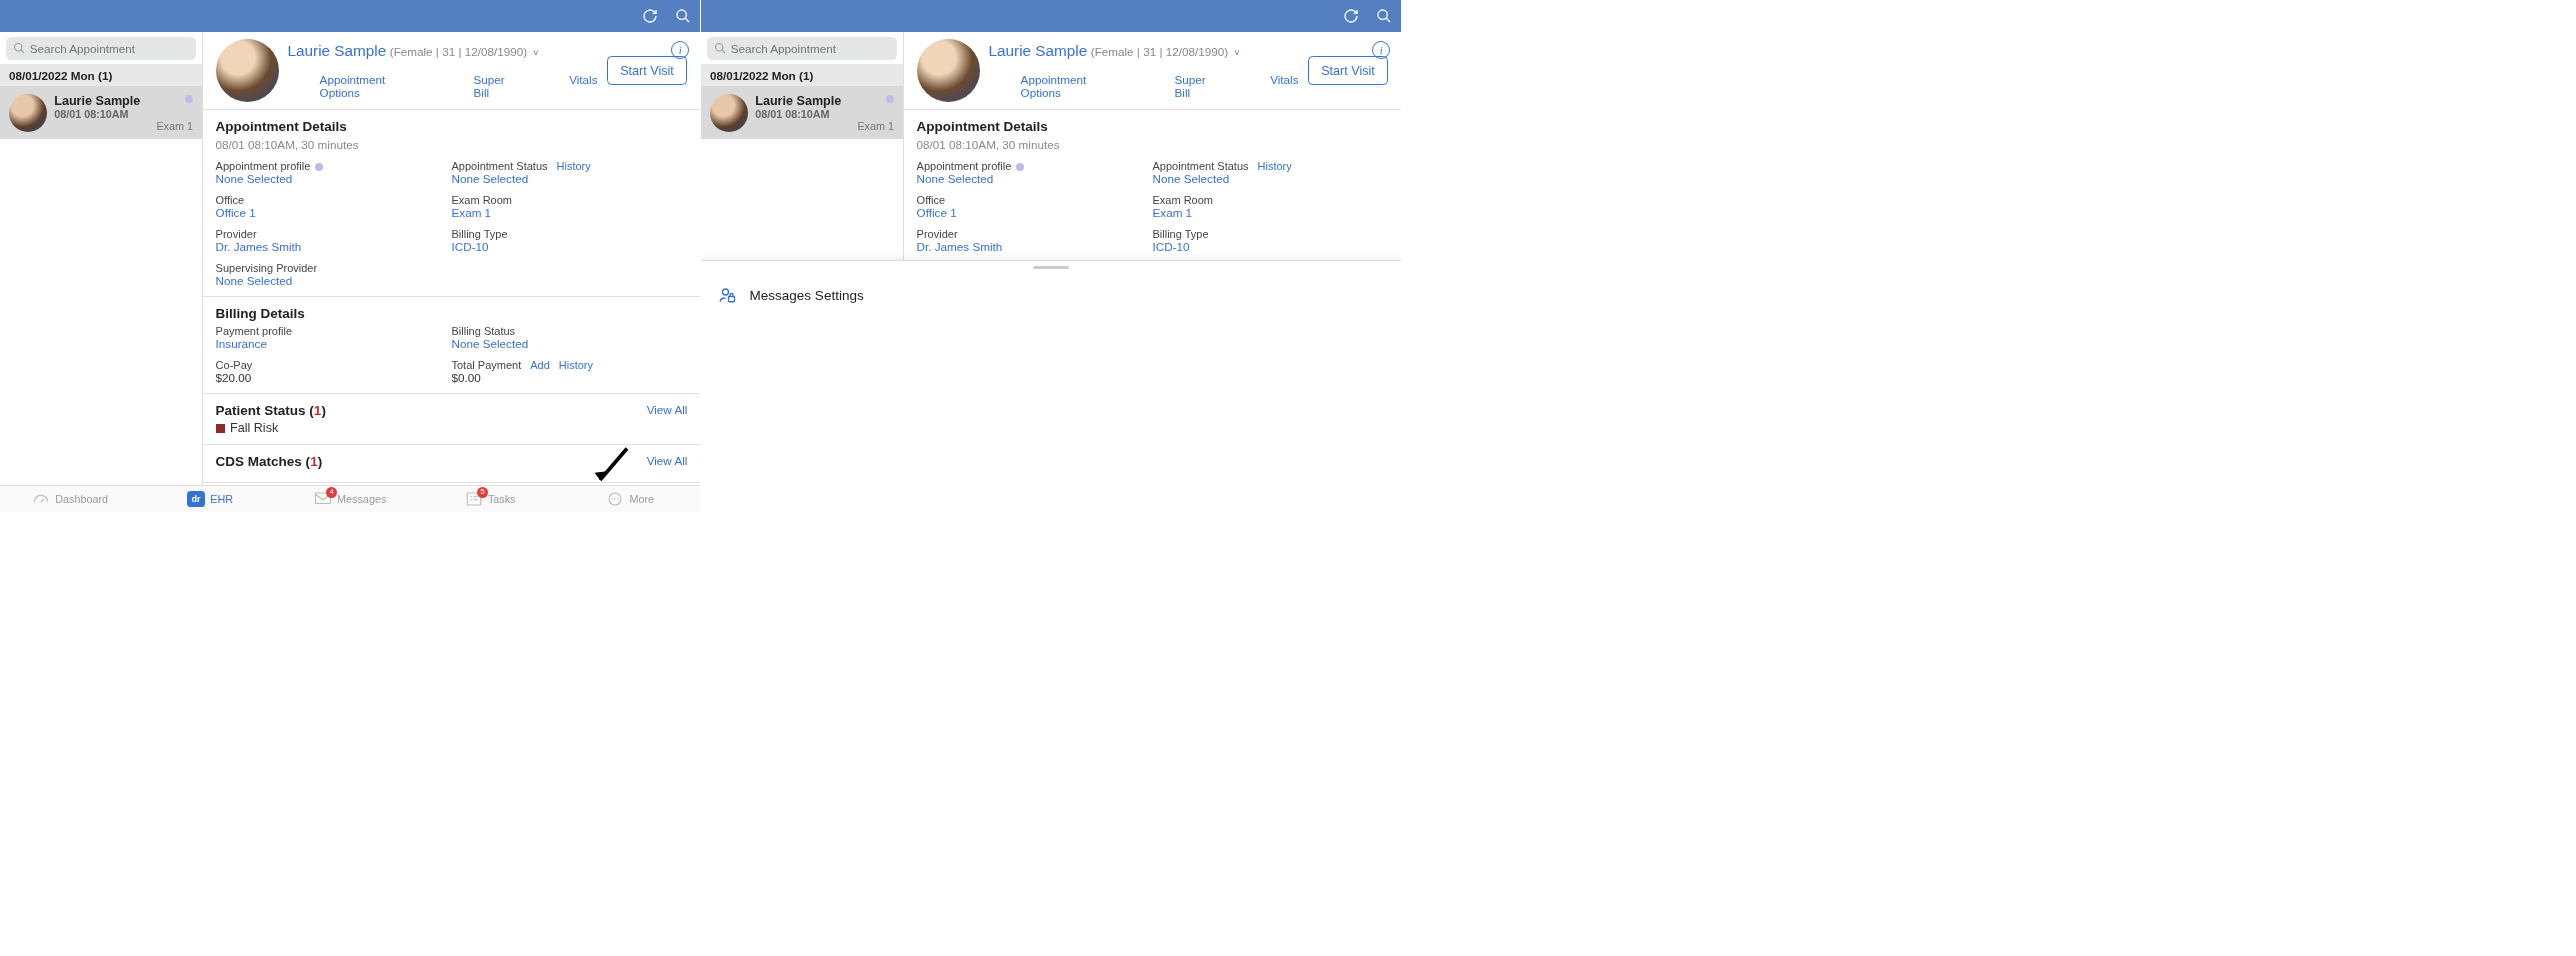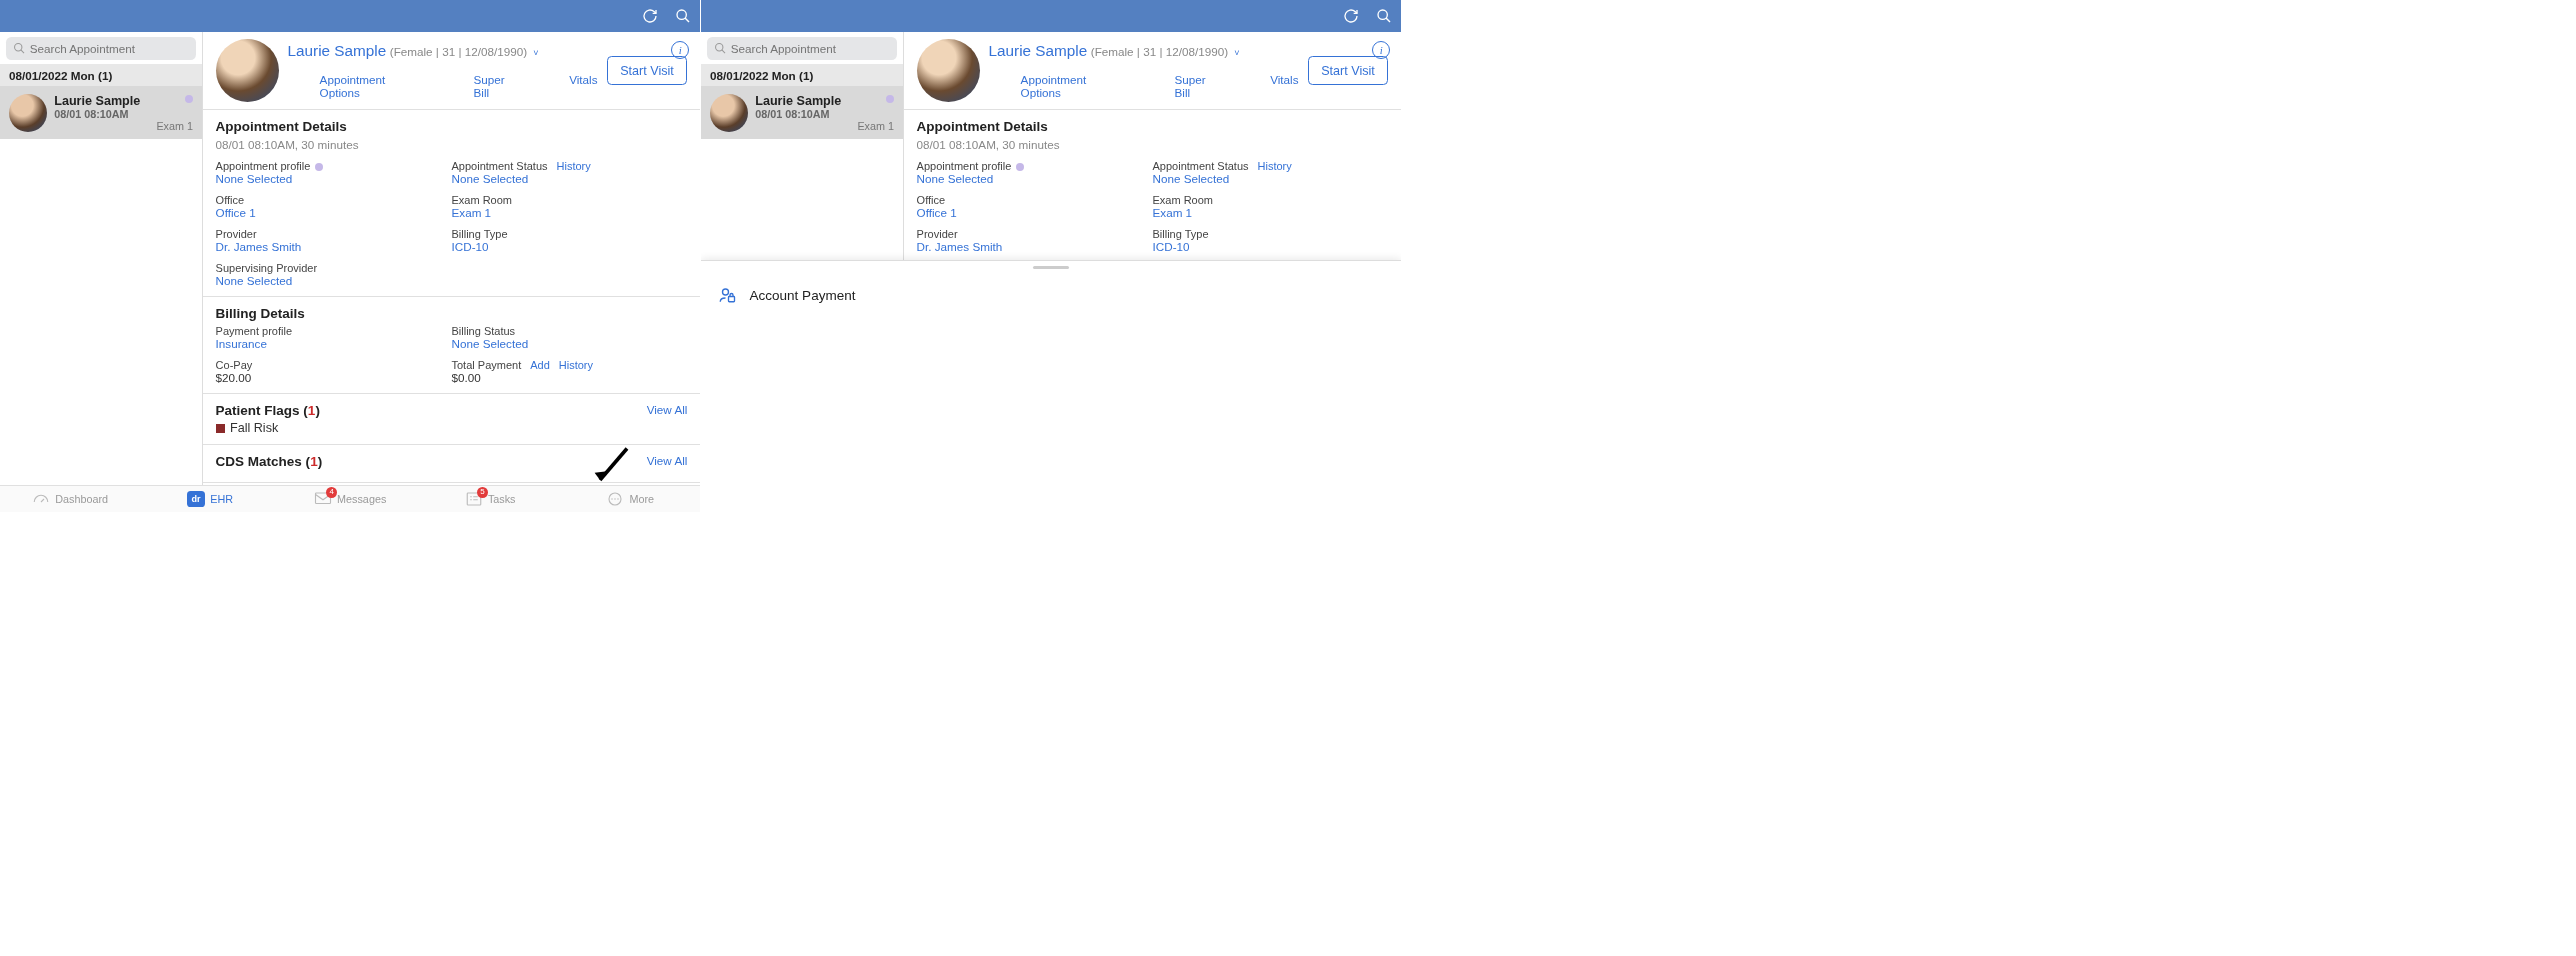--- a/index.html
+++ b/index.html
@@ -195,21 +195,21 @@
         </div>
         <div>
           <div class="field-lbl"><span>Total Payment</span><span class="link ml">Add</span><span class="link ml">History</span></div>
           <div class="field-val">$0.00</div>
         </div>
       </div>
     </div>
 
     <div class="section">
       <div class="sec-title">
-        <span>Patient Flags (</span><span class="count-red">1</span><span>)</span>
+        <span>Patient Status (</span><span class="count-red">1</span><span>)</span>
         <span class="view-all">View All</span>
       </div>
       <div><span class="flag-sq"></span><span>Fall Risk</span></div>
     </div>
 
     <div class="section">
       <div class="sec-title">
         <span>CDS Matches (</span><span class="count-red">1</span><span>)</span>
         <span class="view-all">View All</span>
       </div>
@@ -364,20 +364,20 @@
     <div class="sheet-grab"></div>
     <div class="sheet-item">
       <span class="sheet-icon">
         <svg width="18" height="18" viewBox="0 0 24 24" fill="none" stroke="#3572d6" stroke-width="1.8">
               <circle cx="10" cy="8" r="4"></circle>
               <path d="M3 21c0-3 3-5 7-5"></path>
               <rect x="14" y="14" width="8" height="7" rx="1"></rect>
               <path d="M16 14v-2a2 2 0 0 1 4 0v2"></path>
             </svg>
       </span>
-      <span>Account Payment</span>
+      <span>Messages Settings</span>
     </div>
   </div>
 
 </div>
 
 </div>
 
 
 </body></html>

